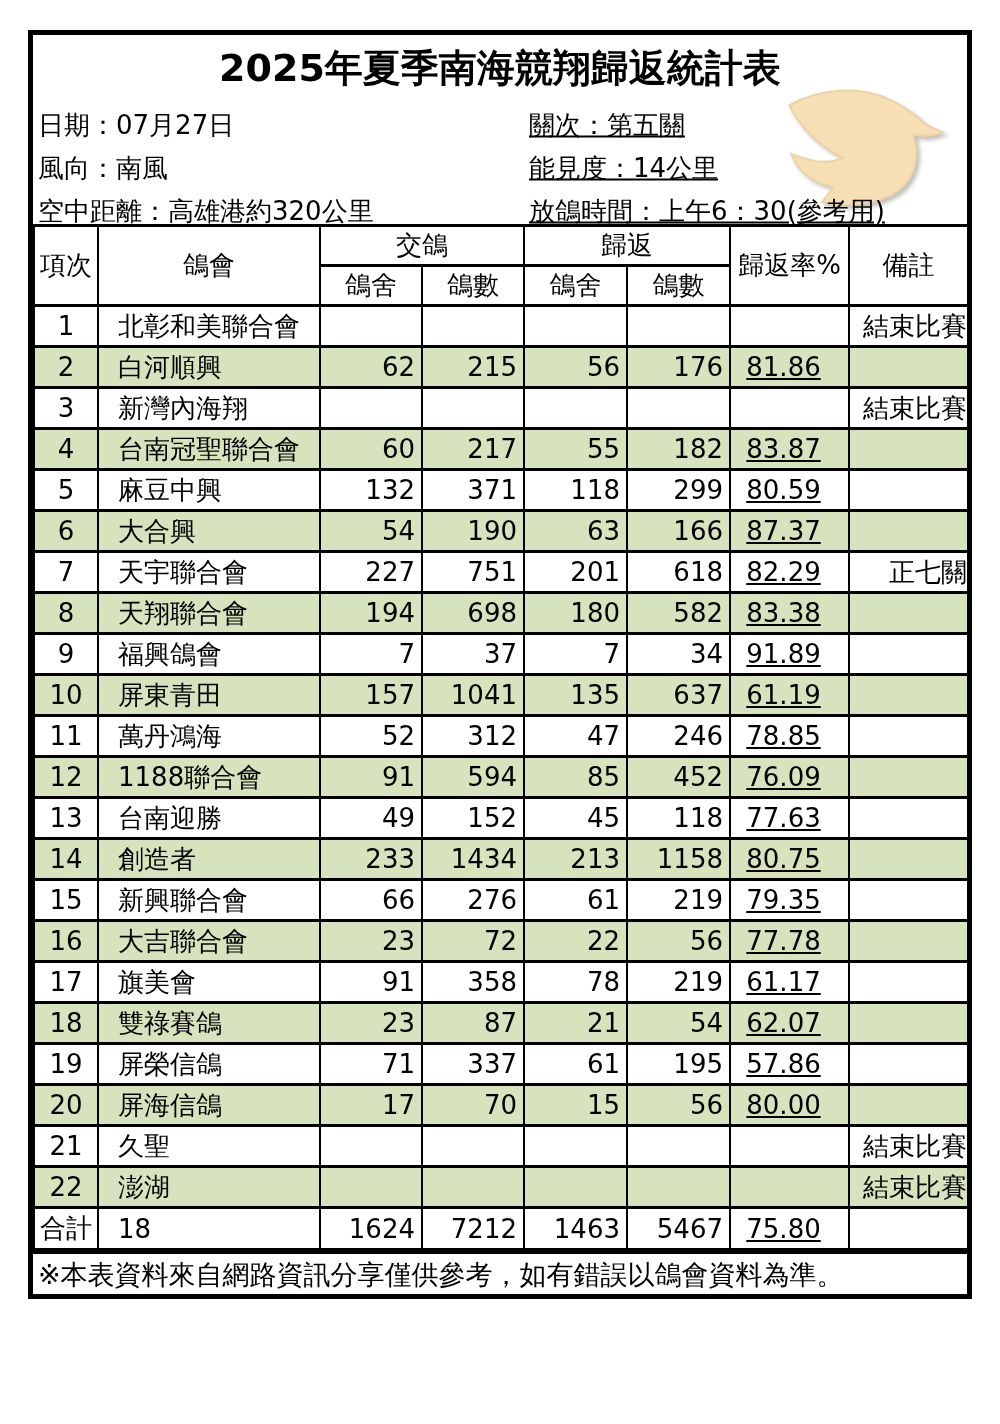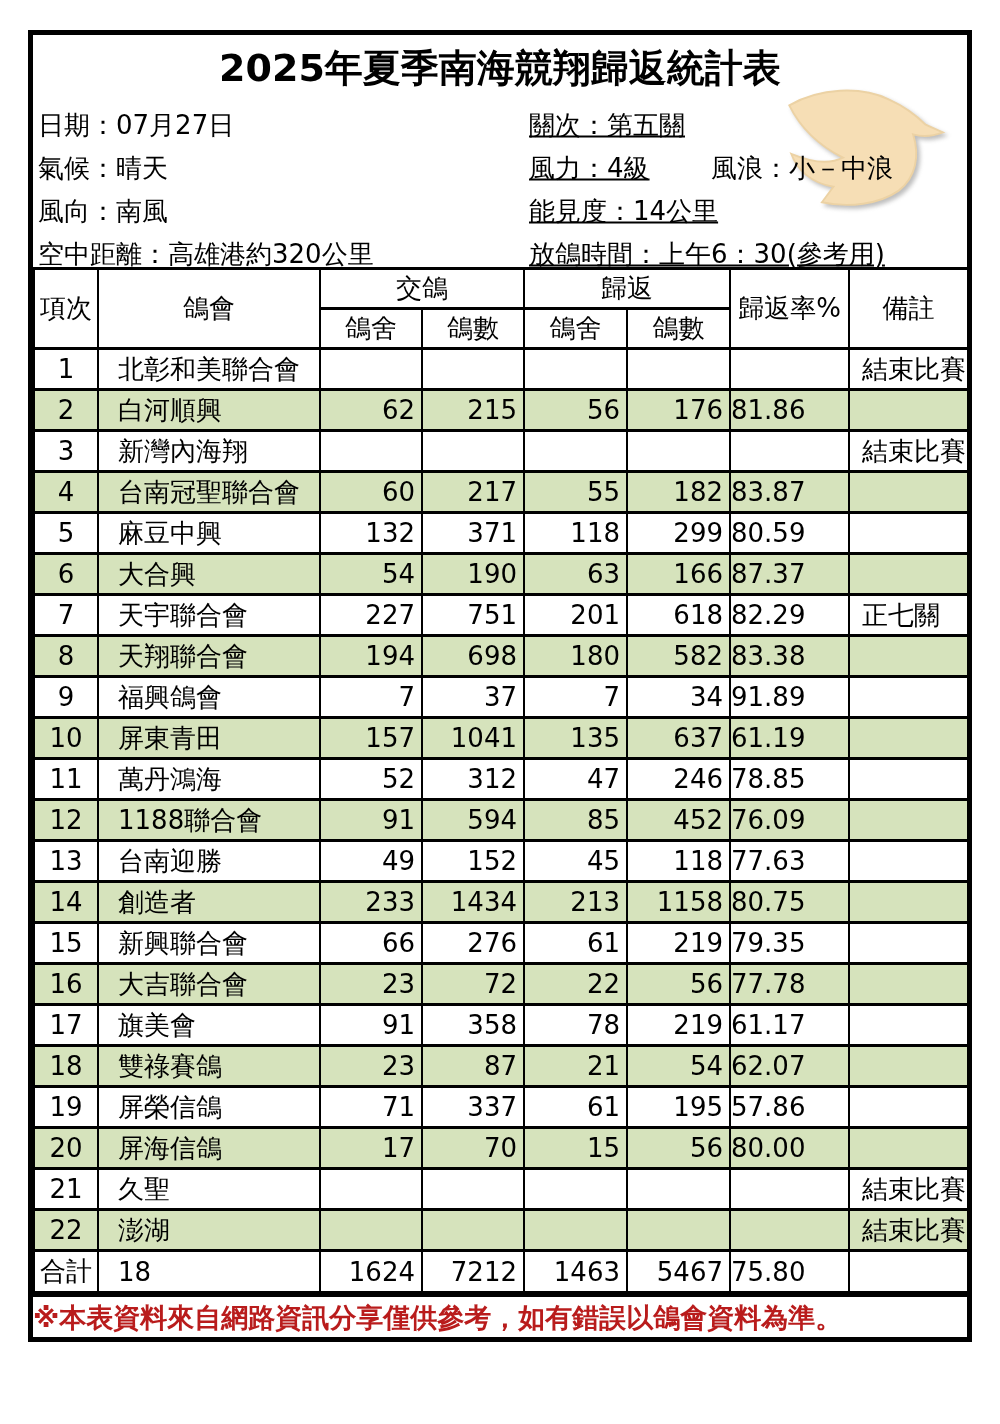--- a/index.html
+++ b/index.html
@@ -20,25 +20,25 @@
   th,td { border:2px solid #000; border-top-width:3px; border-bottom-width:3px;
           font-size:26px; font-weight:normal; padding:0; overflow:hidden;
           white-space:nowrap; }
   thead tr { height:40px; } tbody tr { height:41px; }
   thead th { text-align:center; background:#fff; }
   tr.hl td { background:#d6e3bc; }
   tr.total-row { height:42px; }
   .c-no   { text-align:center; }
   .c-club { text-align:left;  padding-left:19px; }
   .c-num  { text-align:right; padding-right:6px; }
-  .c-rate { text-align:left; padding-right:12px; }
-  .c-note { text-align:left;  padding-left:12px; }
+  .c-rate { text-align:center; padding-right:12px;text-decoration:underline; }
+  .c-note { text-align:right;  padding-left:4px; }
   .footer-note { border-top:3px solid #000; height:43px; line-height:41px;
-                 color:#b91c1c; font-size:27px; 
-                 position:relative; z-index:2; white-space:nowrap;font-weight:bold; }
+                 color:#000000; font-size:27px; padding-left:5px;
+                 position:relative; z-index:2; white-space:nowrap; }
 </style>
 </head>
 <body>
 
 <div class="sheet">
 
   <div class="dove">
     <svg width="100%" height="100%" viewBox="0 0 200 130" preserveAspectRatio="none">
       <path d="M 18,22
                C 50,4 92,2 122,16
@@ -53,25 +53,20 @@
                C 46,62 28,42 18,22 Z" fill="#f6deb5" stroke="#ecd2a4" stroke-width="2"></path>
     </svg>
   </div>
 
   <div class="page-title">2025年夏季南海競翔歸返統計表</div>
 
   <div class="info-area">
     <div class="info-line">
       <span class="info-item pos-l">日期：07月27日</span>
       <span class="info-item pos-m">關次：第五關</span>
-    </div>
-    <div class="info-line">
-      <span class="info-item pos-l">氣候：晴天</span>
-      <span class="info-item pos-m">風力：4級</span>
-      <span class="info-item pos-r">風浪：小－中浪</span>
     </div>
     <div class="info-line">
       <span class="info-item pos-l">風向：南風</span>
       <span class="info-item pos-m">能見度：14公里</span>
     </div>
     <div class="info-line">
       <span class="info-item pos-l">空中距離：高雄港約320公里</span>
       <span class="info-item pos-m">放鴿時間：上午6：30(參考用)</span>
     </div>
   </div>

